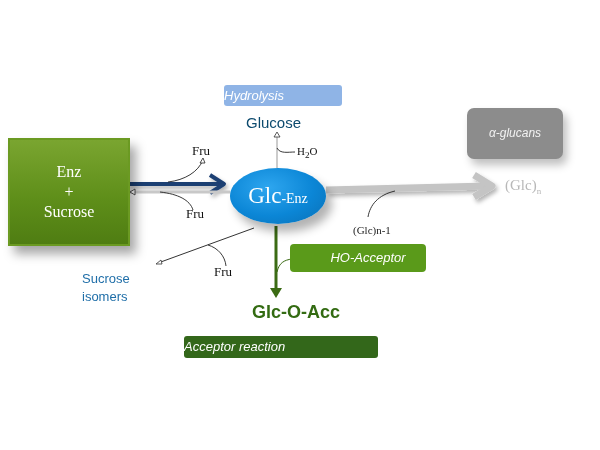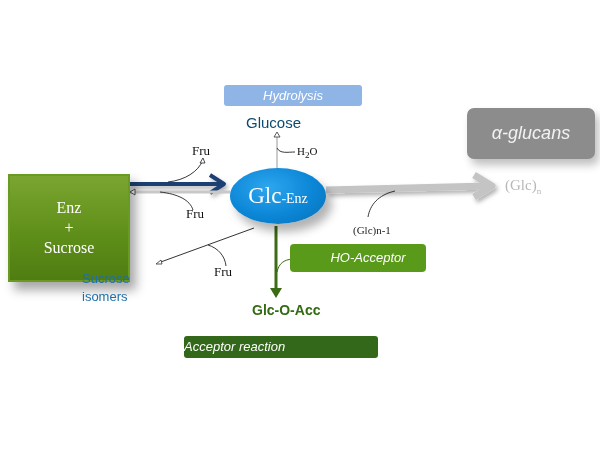--- a/index.html
+++ b/index.html
@@ -10,55 +10,55 @@
 
     .substrate-box {
       left: 8px; top: 138px; width: 118px; height: 104px;
       background: linear-gradient(180deg, #7aa530 0%, #5f8f1a 55%, #4f7d12 100%);
       border: 2px solid #6b9a22;
       box-shadow: 6px 8px 10px rgba(0,0,0,0.35);
       color: #ffffff;
       font-family: "Liberation Serif", serif;
       font-size: 16px; line-height: 20px;
       text-align: center;
-      display: flex; flex-direction: column; justify-content: center; margin-top: 36px;
+      display: flex; flex-direction: column; justify-content: center;
     }
     .hydrolysis-label {
-      left: 224px; top: 85px; width: 138px; height: 21px;
+      left: 224px; top: 85px; width: 118px; height: 21px;
       background: #8fb4e6; border-radius: 3px;
-      color: #ffffff; font-style: italic; font-size: 13px; line-height: 21px; text-align: center;
+      color: #ffffff; font-style: italic; font-size: 13px; line-height: 21px; text-align: left;
     }
     .glucose { left: 246px; top: 114px; color: #0c4a6e; font-size: 15px; }
     .h2o { left: 297px; top: 145px; font-family: "Liberation Serif", serif; font-size: 11px; color: #111; }
     .enzyme-ellipse {
       left: 230px; top: 168px; width: 96px; height: 56px; border-radius: 50%;
       background: radial-gradient(ellipse at 40% 35%, #2ea6ef 0%, #0b86d6 55%, #0a6fb4 100%);
       box-shadow: 6px 8px 10px rgba(0,0,0,0.3);
       color: #ffffff; font-family: "Liberation Serif", serif; text-align: center; line-height: 56px;
     }
     .enzyme-ellipse .big { font-size: 23px; }
     .enzyme-ellipse .small { font-size: 14px; text-align: center; }
     .alpha-box {
-      left: 467px; top: 108px; width: 128px; height: 51px; border-radius: 7px;
+      left: 467px; top: 108px; width: 96px; height: 51px; border-radius: 7px;
       background: #8c8c8c; box-shadow: 4px 6px 8px rgba(0,0,0,0.25);
-      color: #f2f2f2; font-style: italic; font-size: 18px; line-height: 51px; text-align: center;
+      color: #f2f2f2; font-style: italic; font-size: 12px; line-height: 51px; text-align: center;
     }
     .glc-n { left: 505px; top: 177px; font-family: "Liberation Serif", serif; color: #b8b8b8; font-size: 15px; }
     .glc-n sub { font-size: 9px; }
     .gkn { left: 353px; top: 224px; font-family: "Liberation Serif", serif; font-size: 11px; color: #222; }
     .fru { font-family: "Liberation Serif", serif; font-size: 13px; color: #111; }
     .fru1 { left: 192px; top: 143px; }
     .fru2 { left: 186px; top: 206px; }
     .fru3 { left: 214px; top: 264px; }
     .sucrose-isomers { left: 82px; top: 270px; color: #1f6ea8; font-size: 13px; line-height: 18px; }
     .ho-acceptor {
       left: 290px; top: 244px; width: 116px; height: 28px; border-radius: 4px;
       background: #5a9a1a; color: #ffffff; font-style: italic; font-size: 13px; line-height: 28px; text-align: center; padding-left: 20px;
     }
-    .glc-o-acc { left: 252px; top: 302px; color: #336b12; font-weight: bold; font-size: 14px; }
+    .glc-o-acc { left: 252px; top: 302px; color: #336b12; font-weight: bold; font-size: 18px; }
     .acceptor-reaction {
       left: 184px; top: 336px; width: 194px; height: 22px; border-radius: 3px;
       background: #33671a; color: #ffffff; font-style: italic; font-size: 13px; line-height: 22px; 
     }
   </style>
 </head>
 <body>
 
 <div id="stage">
   <svg width="600" height="450">

